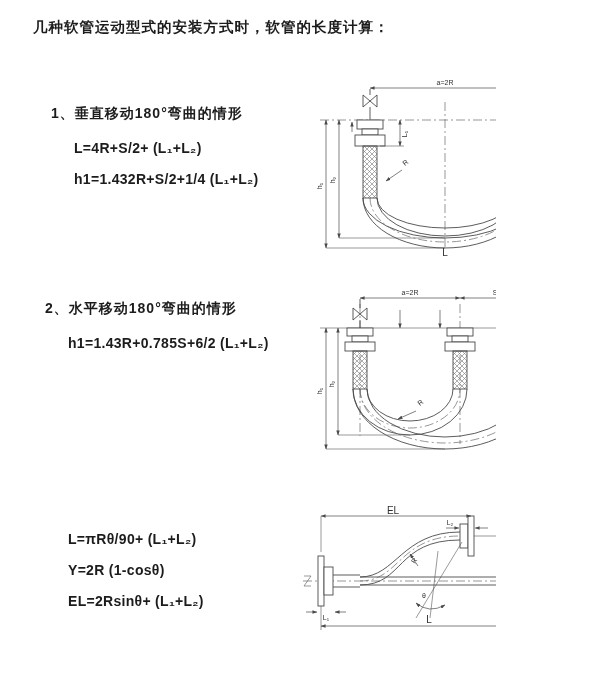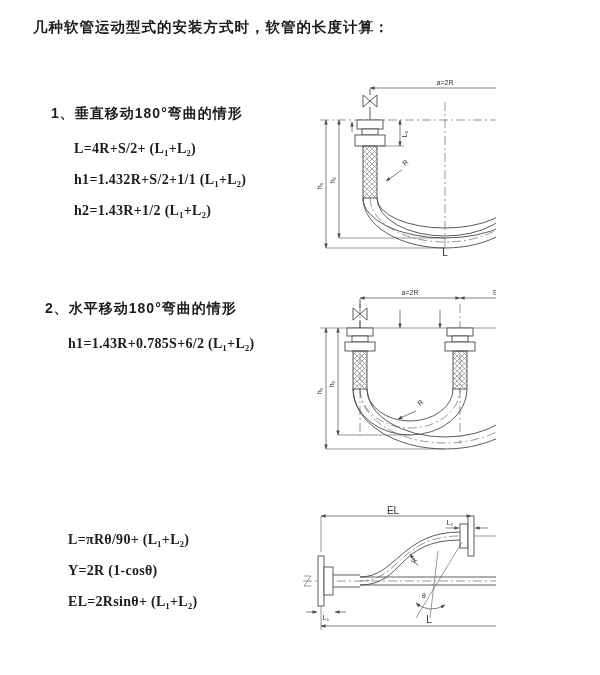--- a/index.html
+++ b/index.html
@@ -5,21 +5,21 @@
   html,body{margin:0;padding:0;background:#fff;}
   .page{
     position:relative;width:496px;height:675px;background:#ffffff;
     font-family:"Liberation Sans","DejaVu Sans",sans-serif;color:#1c1c1c;overflow:hidden;
   }
   .title{
     position:absolute;left:33px;top:18px;font-size:14.5px;font-weight:700;letter-spacing:1px;
   }
   .sec-text{position:absolute;}
   .heading{font-size:14px;font-weight:700;letter-spacing:1px;white-space:nowrap;}
-  .formulas{margin-top:10px;padding-left:23px;font-family:Liberation Serif, serif;}
+  .formulas{margin-top:10px;padding-left:23px;}
   .formula{font-size:14px;font-weight:700;line-height:31px;white-space:nowrap;letter-spacing:.3px;}
   svg.diag{position:absolute;overflow:visible;}
   .ln{stroke:#4a4a4a;stroke-width:0.9;fill:none;}
   .thin{stroke:#555;stroke-width:0.6;fill:none;}
   .cl{stroke:#6a6a6a;stroke-width:0.7;fill:none;stroke-dasharray:9 3 2 3;}
   .dim{stroke:#4a4a4a;stroke-width:0.7;fill:none;}
   .fit{fill:#ffffff;stroke:#4a4a4a;stroke-width:0.9;}
   .braid{stroke:#4a4a4a;stroke-width:0.9;}
   .lbl{fill:#2e2e2e;font-size:7px;font-family:"Liberation Sans","DejaVu Sans",sans-serif;}
   .lbl-big{fill:#2e2e2e;font-size:10px;font-family:"Liberation Sans","DejaVu Sans",sans-serif;}
@@ -28,22 +28,21 @@
 <body>
 
 <div class="page">
 
   <div class="title">几种软管运动型式的安装方式时，软管的长度计算：</div>
 
   <div class="sec-text" style="left:45px;top:105px;margin-left:6px;">
     <div class="heading">1、垂直移动180°弯曲的情形</div>
     <div class="formulas">
       <div class="formula">L=4R+S/2+ (L₁+L₂)</div>
-      <div class="formula">h1=1.432R+S/2+1/1 (L₁+L₂)</div>
-      <div class="formula">h2=1.43R+1/2 (L₁+L₂)</div>
+      <div class="formula">h1=1.432R+S/2+1/4 (L₁+L₂)</div>
     </div>
   </div>
 
   <svg class="diag" style="left:312px;top:74px;" width="285" height="184" viewBox="0 0 285 184">
     <defs>
       <marker id="ar1" markerWidth="7" markerHeight="5" refX="6.5" refY="2.5" orient="auto-start-reverse">
         <path d="M0,0 L7,2.5 L0,5 Z" fill="#4a4a4a"></path>
       </marker>
       <pattern id="b1" width="5" height="5" patternUnits="userSpaceOnUse">
         <path d="M0,5 L5,0 M0,0 L5,5" stroke="#777" stroke-width="0.6"></path>

